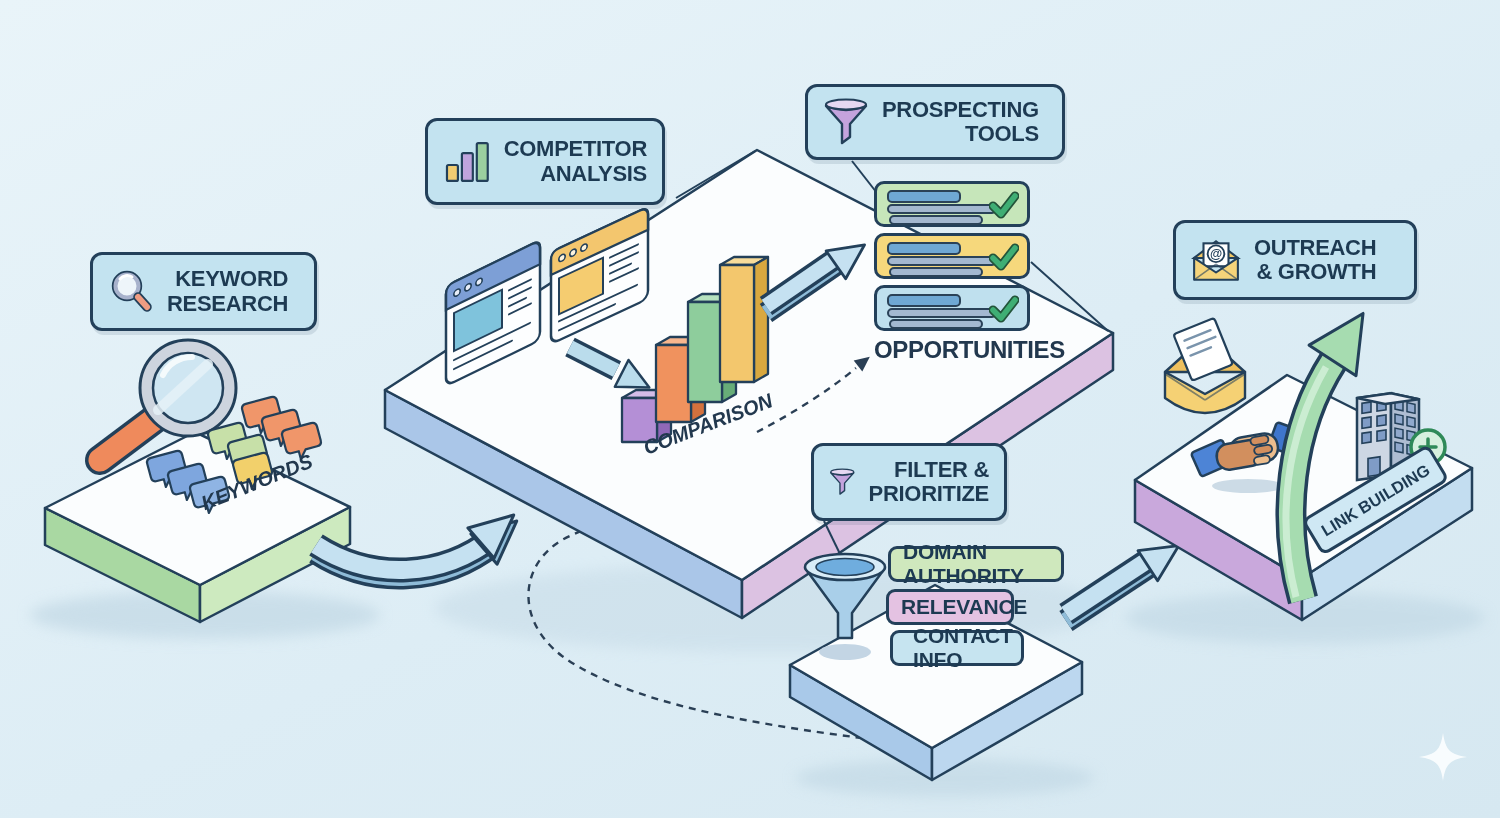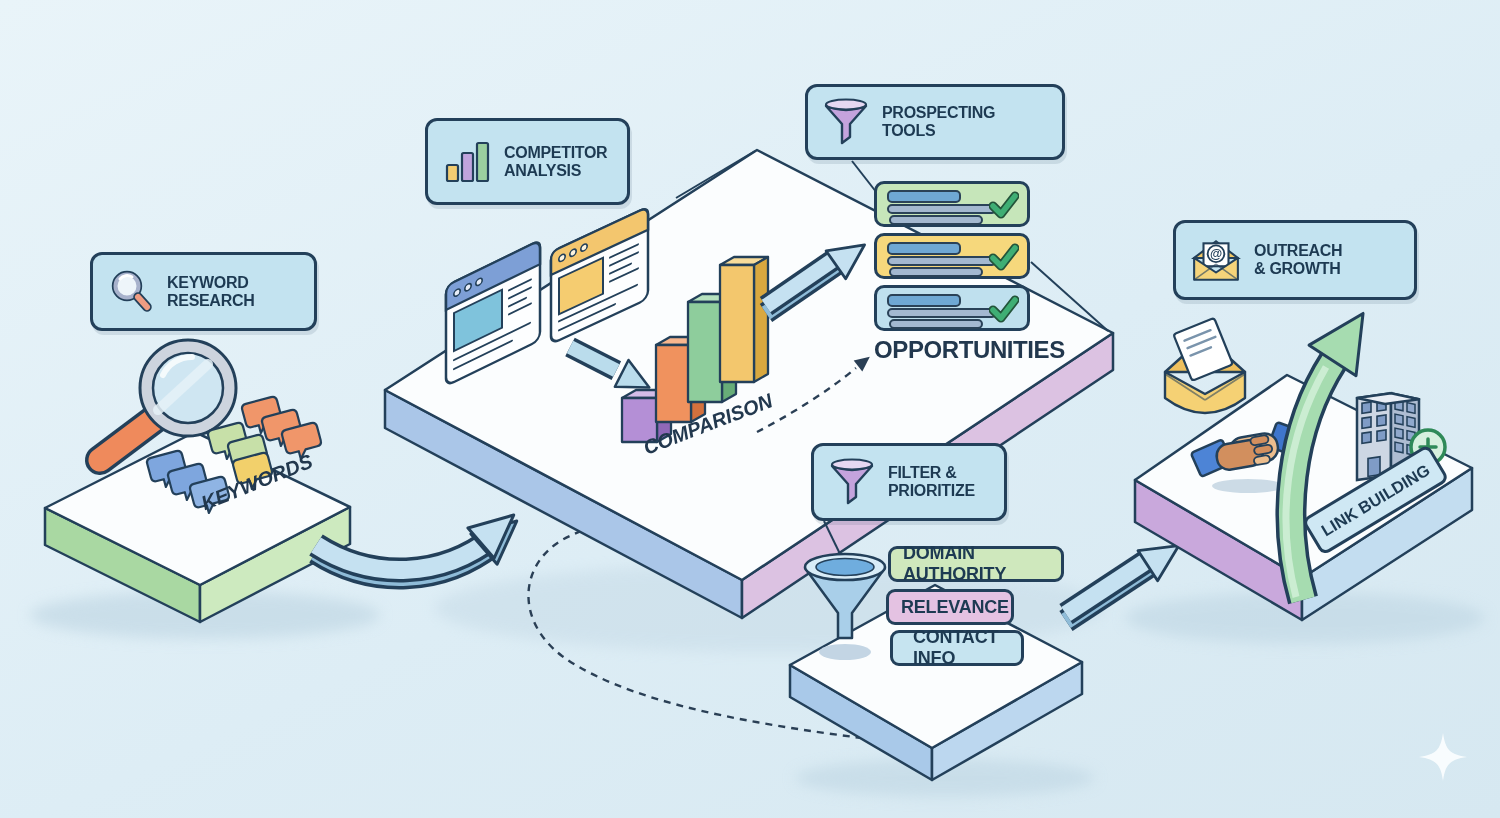--- a/index.html
+++ b/index.html
@@ -4,25 +4,25 @@
 <style>
   html,body{margin:0;padding:0;background:#cfe3ee;}
   #canvas{position:relative;width:1500px;height:818px;overflow:hidden;
     background:linear-gradient(155deg,#e9f4f9 0%,#ddedf5 55%,#d6e8f1 100%);
     font-family:"Liberation Sans",sans-serif;}
   svg.scene{position:absolute;left:0;top:0;}
   .label{position:absolute;display:flex;align-items:center;gap:13px;
     background:#c3e3f0;border:3px solid #23405a;border-radius:12px;
     padding:0 15px;color:#1d3a52;box-sizing:border-box;
     box-shadow:2px 4px 0 rgba(35,64,90,.12);}
-  .label .lines{font-weight:700;font-size:16px;line-height:1.1;letter-spacing:-.3px;}
+  .label .lines{font-weight:700;font-size:22px;line-height:1.1;letter-spacing:-.3px;text-align:right;}
   .anno{position:absolute;font-weight:700;color:#22384e;}
   .anno.it{font-style:italic;}
   .pill{position:absolute;display:flex;align-items:center;justify-content:flex-start;
-    border:3px solid #23405a;border-radius:9px;font-weight:700;font-size:18px;
+    border:3px solid #23405a;border-radius:9px;font-weight:700;font-size:21px;
     color:#1d3a52;padding:0 12px;height:36px;box-sizing:border-box;letter-spacing:-.2px;}
   .opp{position:absolute;left:874px;width:156px;height:46px;border:3px solid #23405a;
     border-radius:10px;box-sizing:border-box;}
   .ob{position:absolute;border:2px solid #2a4258;border-radius:5px;}
   .ob.b1{left:10px;top:6px;width:70px;height:9px;background:#6fa8d4;}
   .ob.b2{left:10px;top:20px;width:106px;height:6px;background:#a3b8d0;}
   .ob.b3{left:12px;top:31px;width:90px;height:6px;background:#a3b8d0;}
   .chk{position:absolute;right:8px;top:7px;}
   .plate{position:absolute;left:1312px;top:517px;width:148px;height:42px;
     background:#cfe8f4;border:3px solid #23405a;border-radius:8px;
@@ -262,21 +262,21 @@
     <path d="M12,10 A9,9 0 0 1 24,8" stroke="#ffffff" stroke-width="3" fill="none" stroke-linecap="round"></path>
     <line x1="30" y1="28" x2="39" y2="38" stroke="#23405a" stroke-width="9.5" stroke-linecap="round"></line>
     <line x1="30" y1="28" x2="39" y2="38" stroke="#ef9c82" stroke-width="6" stroke-linecap="round"></line>
   </svg>
   <div class="lines">
     <div>KEYWORD</div>
     <div>RESEARCH</div>
   </div>
 </div>
 
-<div class="label" style="left:425px;top:118px;width:205px;height:87px">
+<div class="label" style="left:425px;top:118px;width:240px;height:87px">
   <svg width="48" height="46" viewBox="0 0 48 46">
     <rect x="4" y="26" width="11" height="16" rx="1.5" fill="#f2cd72" stroke="#23405a" stroke-width="2.2"></rect>
     <rect x="19" y="14" width="11" height="28" rx="1.5" fill="#c0a4dd" stroke="#23405a" stroke-width="2.2"></rect>
     <rect x="34" y="4" width="11" height="38" rx="1.5" fill="#9bcf9f" stroke="#23405a" stroke-width="2.2"></rect>
   </svg>
   <div class="lines">
     <div>COMPETITOR</div>
     <div>ANALYSIS</div>
   </div>
 </div>

